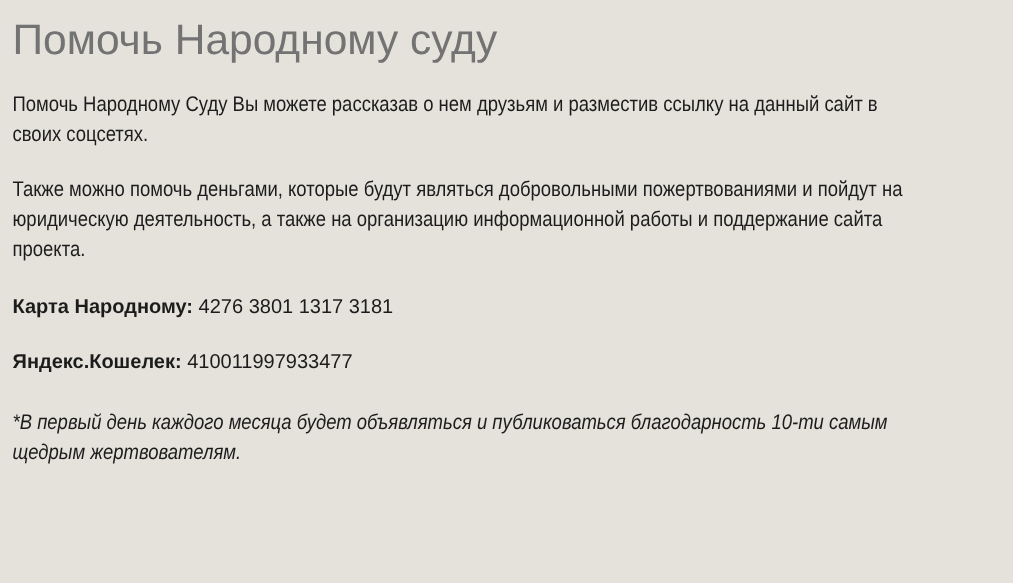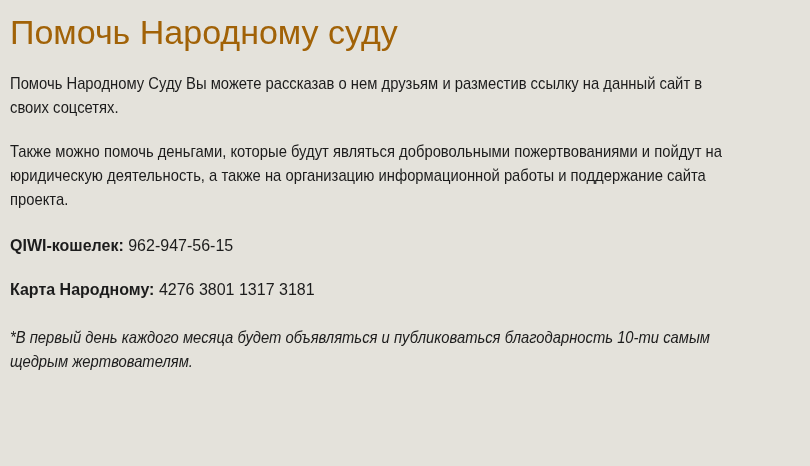--- a/index.html
+++ b/index.html
@@ -13,21 +13,21 @@
     background: #e4e2db;
     color: #1c1c1c;
     font-family: "Liberation Sans", sans-serif;
   }
   .content {
     padding: 2px 10px 0 10px;
   }
   h1.page-title {
     font-size: 34px;
     font-weight: 400;
-    color: #a16207;
+    color: #737373;
     margin: 10px 0 11px 0;
     letter-spacing: 0;
     line-height: 40px;
     white-space: nowrap;
   }
   p {
     margin: 20px 0;
   }
   
   .condensed {
@@ -66,28 +66,28 @@
 
   <h1 class="page-title">Помочь Народному суду</h1>
 
   <p class="condensed">Помочь Народному Суду Вы можете рассказав о нем друзьям и разместив ссылку на данный сайт в
 своих соцсетях.</p>
 
   <p class="condensed">Также можно помочь деньгами, которые будут являться добровольными пожертвованиями и пойдут на
 юридическую деятельность, а также на организацию информационной работы и поддержание сайта
 проекта.</p>
 
-  <p class="payment-line">
-    <span class="payment-label">QIWI-кошелек:</span>
-    <span class="payment-value">962-947-56-15</span>
-  </p>
 
   <p class="payment-line">
     <span class="payment-label">Карта Народному:</span>
     <span class="payment-value">4276 3801 1317 3181</span>
   </p>
 
+  <p class="payment-line">
+    <span class="payment-label">Яндекс.Кошелек:</span>
+    <span class="payment-value">410011997933477</span>
+  </p>
 
 
   <p class="condensed footnote">*В первый день каждого месяца будет объявляться и публиковаться благодарность 10-ти самым
 щедрым жертвователям.</p>
 
 </div>
 
 </body></html>

